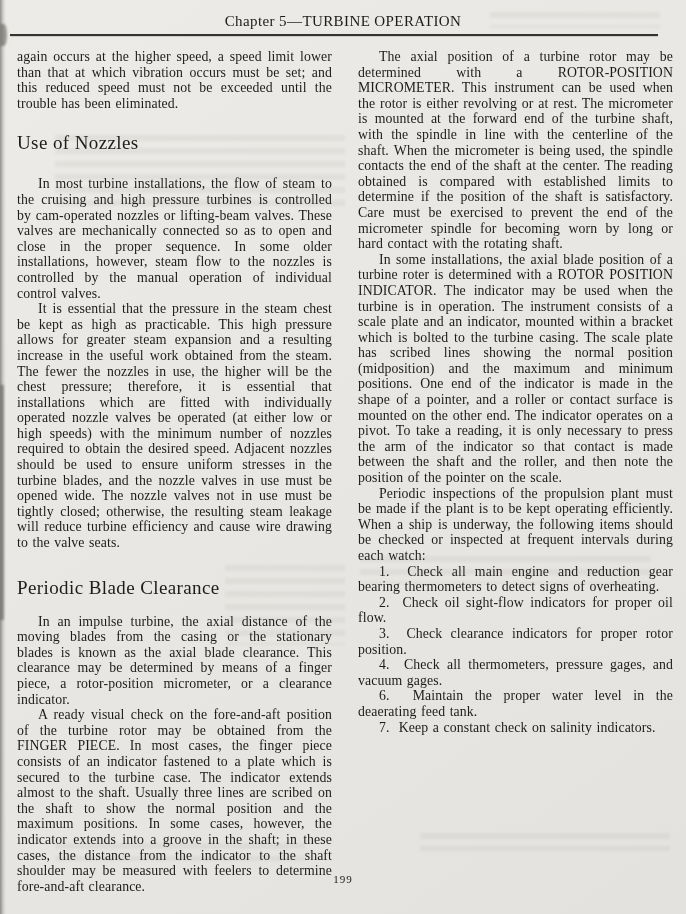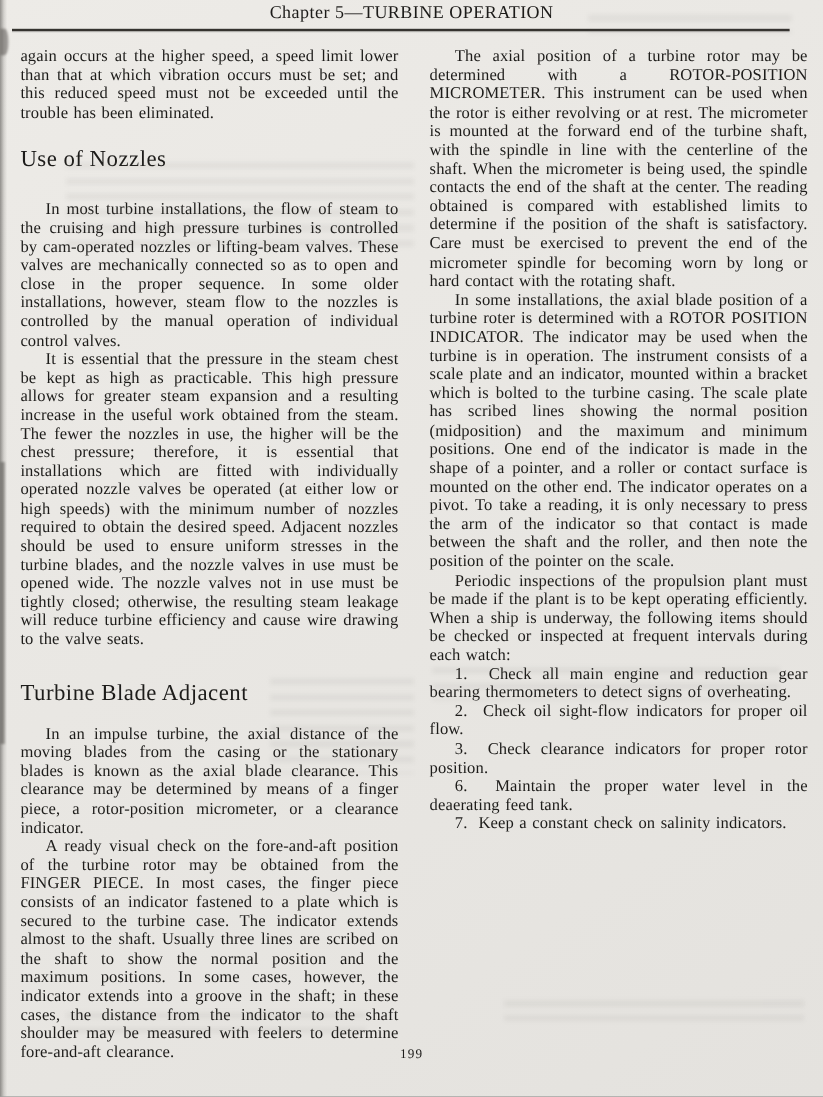--- a/index.html
+++ b/index.html
@@ -30,21 +30,21 @@
   }
   .ghost {
     position: absolute; pointer-events: none;
     filter: blur(1.6px); opacity: 0.55;
     background: repeating-linear-gradient(180deg,
       rgba(110,108,104,0.14) 0px, rgba(110,108,104,0.14) 6px,
       rgba(0,0,0,0) 6px, rgba(0,0,0,0) 13px);
   }
   
   .header-title {
-    padding-top: 3px;
+    padding-top: 13px;
     text-align: center;
     font-size: 15px;
     letter-spacing: 0.4px;
     color: #1c1b19;
   }
   .header-rule {
     height: 2px;
     background: #35332f;
     margin: 4px 28px 0 10px;
     box-shadow: 0 1px 0 rgba(0,0,0,0.12);
@@ -104,36 +104,37 @@
   <div class="columns">
 
     <div class="col">
       <p>again occurs at the higher speed, a speed limit lower than that at which vibration occurs must be set; and this reduced speed must not be exceeded until the trouble has been eliminated.</p>
 
       <div class="section-heading">Use of Nozzles</div>
 
       <p class="indent">In most turbine installations, the flow of steam to the cruising and high pressure turbines is controlled by cam-operated nozzles or lifting-beam valves. These valves are mechanically connected so as to open and close in the proper sequence. In some older installations, however, steam flow to the nozzles is controlled by the manual operation of individual control valves.</p>
       <p class="indent">It is essential that the pressure in the steam chest be kept as high as practicable. This high pressure allows for greater steam expansion and a resulting increase in the useful work obtained from the steam. The fewer the nozzles in use, the higher will be the chest pressure; therefore, it is essential that installations which are fitted with individually operated nozzle valves be operated (at either low or high speeds) with the minimum number of nozzles required to obtain the desired speed. Adjacent nozzles should be used to ensure uniform stresses in the turbine blades, and the nozzle valves in use must be opened wide. The nozzle valves not in use must be tightly closed; otherwise, the resulting steam leakage will reduce turbine efficiency and cause wire drawing to the valve seats.</p>
 
-      <div class="section-heading tight-bottom">Turbine Blade Adjacent</div>
+      <div class="section-heading tight-bottom">Periodic Blade Clearance</div>
 
       <p class="indent">In an impulse turbine, the axial distance of the moving blades from the casing or the stationary blades is known as the axial blade clearance. This clearance may be determined by means of a finger piece, a rotor-position micrometer, or a clearance indicator.</p>
       <p class="indent">A ready visual check on the fore-and-aft position of the turbine rotor may be obtained from the FINGER PIECE. In most cases, the finger piece consists of an indicator fastened to a plate which is secured to the turbine case. The indicator extends almost to the shaft. Usually three lines are scribed on the shaft to show the normal position and the maximum positions. In some cases, however, the indicator extends into a groove in the shaft; in these cases, the distance from the indicator to the shaft shoulder may be measured with feelers to determine fore-and-aft clearance.</p>
     </div>
 
     <div class="col">
       <p class="indent">The axial position of a turbine rotor may be determined with a ROTOR-POSITION MICROMETER. This instrument can be used when the rotor is either revolving or at rest. The micrometer is mounted at the forward end of the turbine shaft, with the spindle in line with the centerline of the shaft. When the micrometer is being used, the spindle contacts the end of the shaft at the center. The reading obtained is compared with established limits to determine if the position of the shaft is satisfactory. Care must be exercised to prevent the end of the micrometer spindle for becoming worn by long or hard contact with the rotating shaft.</p>
       <p class="indent">In some installations, the axial blade position of a turbine roter is determined with a ROTOR POSITION INDICATOR. The indicator may be used when the turbine is in operation. The instrument consists of a scale plate and an indicator, mounted within a bracket which is bolted to the turbine casing. The scale plate has scribed lines showing the normal position (midposition) and the maximum and minimum positions. One end of the indicator is made in the shape of a pointer, and a roller or contact surface is mounted on the other end. The indicator operates on a pivot. To take a reading, it is only necessary to press the arm of the indicator so that contact is made between the shaft and the roller, and then note the position of the pointer on the scale.</p>
 
 
       <p class="indent">Periodic inspections of the propulsion plant must be made if the plant is to be kept operating efficiently. When a ship is underway, the following items should be checked or inspected at frequent intervals during each watch:</p>
 
       <p class="indent">1.&nbsp; Check all main engine and reduction gear bearing thermometers to detect signs of overheating.</p>
       <p class="indent">2.&nbsp; Check oil sight-flow indicators for proper oil flow.</p>
       <p class="indent">3.&nbsp; Check clearance indicators for proper rotor position.</p>
+      <p class="indent">4.&nbsp; Check all thermometers, pressure gages, and vacuum gages.</p>
       <p class="indent">6.&nbsp; Maintain the proper water level in the deaerating feed tank.</p>
       <p class="indent">7.&nbsp; Keep a constant check on salinity indicators.</p>
     </div>
 
   </div>
 
   <div class="page-number">199</div>
 
 </div>
 

